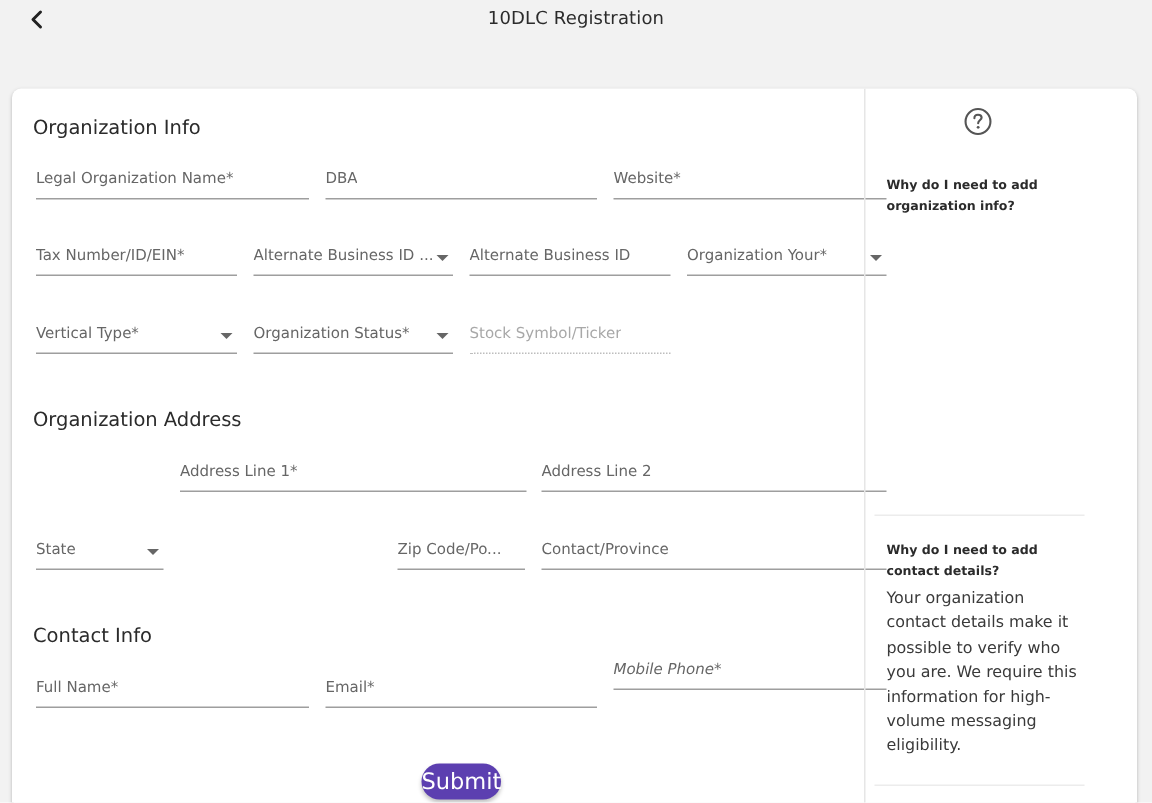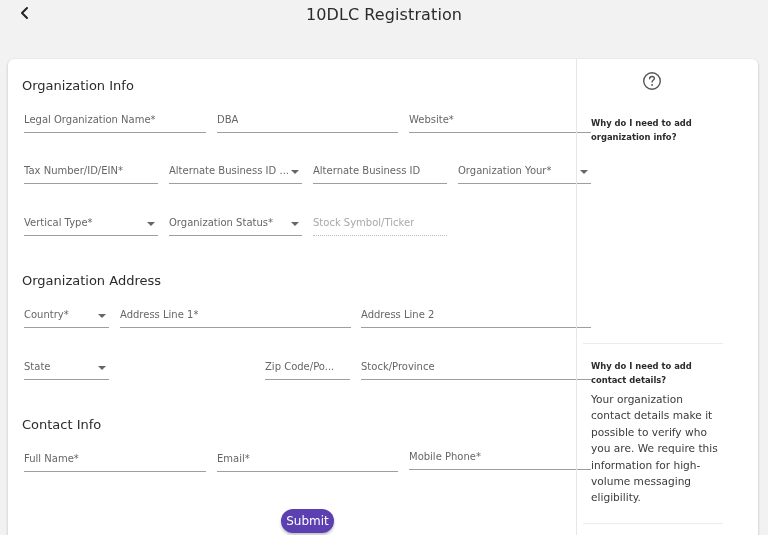--- a/index.html
+++ b/index.html
@@ -12,21 +12,21 @@
     }
     .topbar {
       position: absolute; left: 0; top: 0; width: 768px; height: 28px;
     }
     .back-btn {
       position: absolute; left: 18px; top: 5px; width: 14px; height: 16px;
       cursor: pointer;
     }
     .page-title {
       position: absolute; left: 0; right: 0; top: 5px; text-align: center;
-      font-size: 16px; color: #2b2b2b; letter-spacing: 0.1px;
+      font-size: 12px; color: #2b2b2b; letter-spacing: 0.1px;
     }
     .card {
       position: absolute; left: 8px; top: 31px; width: 750px; height: 496px;
       background: #ffffff; border-radius: 6px;
       box-shadow: 0 1px 3px rgba(0,0,0,0.18), 0 1px 2px rgba(0,0,0,0.08);
       overflow: hidden;
       margin-top: 28px;
     }
     .form-area {
       position: absolute; left: 0; top: 0; width: 600px; height: 496px;
@@ -53,21 +53,21 @@
       position: absolute; right: 3px; top: 14px; width: 0; height: 0;
       border-left: 4px solid transparent; border-right: 4px solid transparent;
       border-top: 4px solid #666666;
     }
     .field.disabled .caret { border-top-color: #b5b5b5; }
     .field.select { cursor: pointer; }
 
     .submit-btn {
       position: absolute; left: 273px; top: 450px; width: 53px; height: 24px;
       border-radius: 12px; background: #5c3fb0; color: #ffffff;
-      font-size: 12px; text-align: center; line-height: 24px;
+      font-size: 15px; text-align: center; line-height: 24px;
       box-shadow: 0 2px 3px rgba(0,0,0,0.25); cursor: pointer; border: none;
       font-family: "DejaVu Sans", sans-serif;
     }
 
     .help-icon {
       position: absolute; left: 65px; top: 12px; width: 20px; height: 20px;
     }
     .help-block { position: absolute; left: 14px; width: 128px; }
     .help-q {
       font-size: 8.4px; font-weight: bold; color: #2b2b2b; line-height: 14px;
@@ -128,51 +128,47 @@
     <div class="field select" style="left:161px; top:149px; width:133px;">
       <span class="label">Organization Status*</span>
       <span class="caret"></span>
     </div>
     <div class="field disabled" style="left:305px; top:149px; width:134px;">
       <span class="label">Stock Symbol/Ticker</span>
     </div>
 
     <div class="section-title" style="left:14px; top:214px;">Organization Address</div>
 
-    <div class="field select" style="left:16px; top:241px; width:85px;">
-      <span class="label">Country*</span>
-      <span class="caret"></span>
-    </div>
     <div class="field" style="left:112px; top:241px; width:231px;">
       <span class="label">Address Line 1*</span>
     </div>
     <div class="field" style="left:353px; top:241px; width:230px;">
       <span class="label">Address Line 2</span>
     </div>
 
     <div class="field select" style="left:16px; top:293px; width:85px;">
       <span class="label">State</span>
       <span class="caret"></span>
     </div>
     <div class="field" style="left:257px; top:293px; width:85px;">
       <span class="label">Zip Code/Po...</span>
     </div>
     <div class="field" style="left:353px; top:293px; width:230px;">
-      <span class="label">Stock/Province</span>
+      <span class="label">Contact/Province</span>
     </div>
 
     <div class="section-title" style="left:14px; top:358px;">Contact Info</div>
 
     <div class="field" style="left:16px; top:385px; width:182px;">
       <span class="label">Full Name*</span>
     </div>
     <div class="field" style="left:209px; top:385px; width:181px;">
       <span class="label">Email*</span>
     </div>
-    <div class="field" style="left:401px; top:383px; width:182px;">
+    <div class="field" style="left:401px; top:373px; width:182px;font-style:italic;">
       <span class="label">Mobile Phone*</span>
     </div>
 
     <button class="submit-btn">Submit</button>
   </div>
 
   <div class="side-panel">
     <div class="help-icon">
       <svg width="20" height="20" viewBox="0 0 20 20">
         <circle cx="10" cy="10" r="8.3" fill="none" stroke="#555" stroke-width="1.4"></circle>

